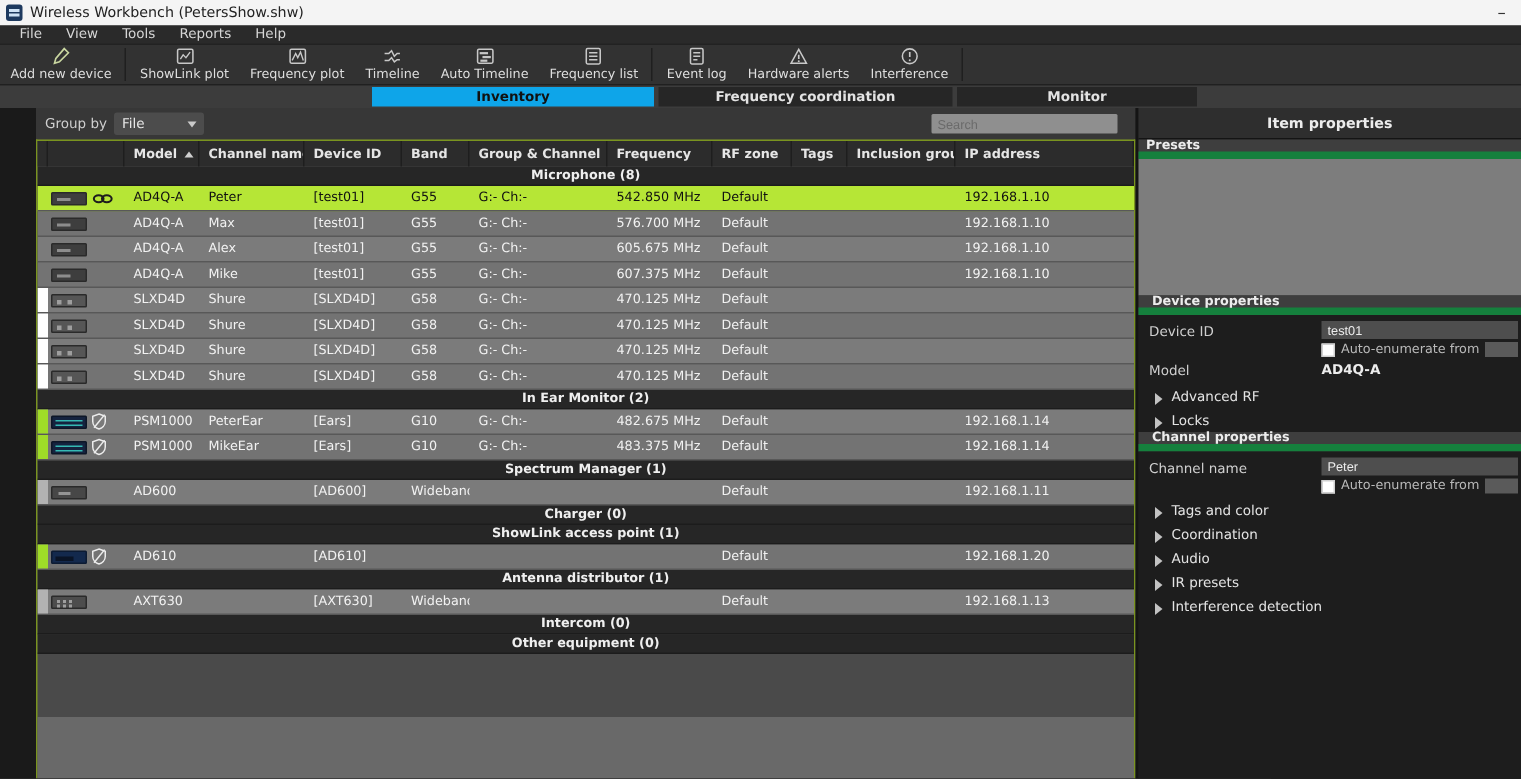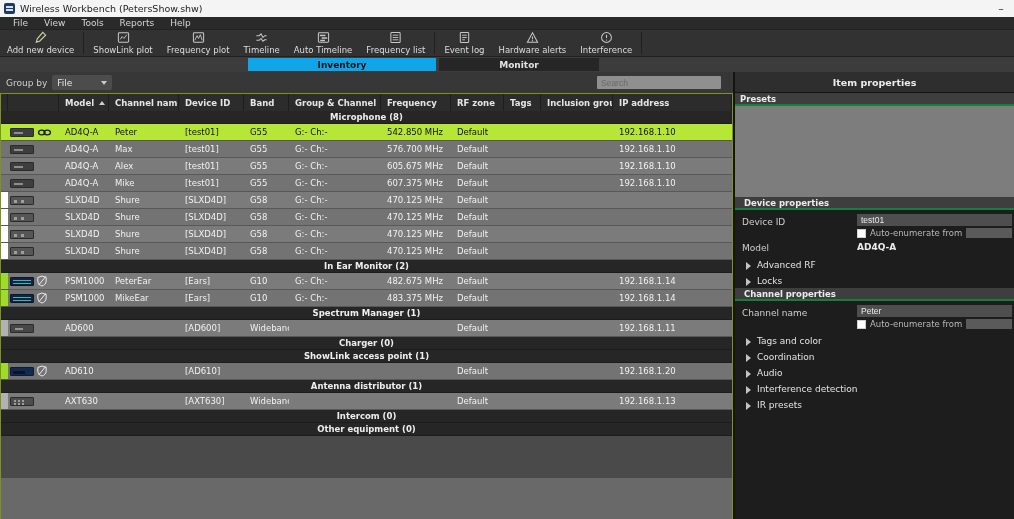--- a/index.html
+++ b/index.html
@@ -35,21 +35,21 @@
 
   
   .tabbar { height:15px; background:#3c3c3c; display:flex; flex:0 0 auto; }
   .tab-spacer { width:248px; flex:0 0 auto; }
   .tab { height:13px; margin-top:1px; display:flex; align-items:center; justify-content:center;
     font-size:9px; font-weight:bold; color:#e3e3e3; background:#262626; margin-right:3px; }
   .tab.active { background:#0ea5e9; color:#111; }
   .tab-inv { width:188px; } .tab-fc { width:196px; } .tab-mon { width:160px; }
 
   
-  .content { flex:1 1 auto; display:flex; min-height:0; }
+  .content { flex:1 1 auto; display:flex; min-height:0;margin-left:24px; }
   .left-col { width:733px; flex:0 0 auto; display:flex; flex-direction:column; background:#333; }
   .divider { width:2px; background:#141414; flex:0 0 auto; }
   .right-col { flex:1 1 auto; background:#1d1d1d; display:flex; flex-direction:column; }
 
   
   .filter-row { height:21px; background:#373737; display:flex; align-items:center;
     padding:0 12px 0 6px; flex:0 0 auto; }
   .groupby-label { font-size:9px; color:#cfcfcf; margin-right:5px; }
   .dropdown { width:60px; height:15px; background:#4c4c4c; border-radius:2px; display:flex;
     align-items:center; padding:0 5px; }
@@ -100,21 +100,21 @@
   .d-axt { background:#4d4d4d; }
   .d-axt::after { content:""; position:absolute; left:3px; top:2px; width:2px; height:2px; background:#9e9e9e;
     box-shadow:4px 0 0 #9e9e9e, 8px 0 0 #9e9e9e, 0 3px 0 #9e9e9e, 4px 3px 0 #9e9e9e, 8px 3px 0 #9e9e9e; }
   .badge { display:flex; align-items:center; }
   .filler { flex:1 1 auto; background:#696969; }
 
   
   .panel-title { height:21px; background:#2e2e2e; border-bottom:1px solid #141414; display:flex;
     align-items:center; justify-content:center; font-size:9.5px; font-weight:bold; color:#ececec; flex:0 0 auto; }
   .section-bar { height:13px; background:#3e3e3e; display:flex; align-items:center; padding-left:5px;
-    font-size:8.5px; font-weight:bold; color:#ececec; flex:0 0 auto; border-bottom:2px solid #15803d; }
+    font-size:8.5px; font-weight:bold; color:#ececec; flex:0 0 auto; border-bottom:5px solid #15803d; }
   .section-bar.indent { padding-left:9px; }
   .presets-area { height:91px; background:#7d7d7d; flex:0 0 auto; }
   .prop-body { background:#1d1d1d; padding:3px 0 2px; }
   .prop-row { display:flex; padding:1px 0; }
   .prop-label { width:122px; flex:0 0 auto; font-size:9px; color:#cfcfcf; padding:3px 0 0 7px; }
   .prop-field { flex:1 1 auto; padding-right:2px; }
   .text-input { width:100%; height:12px; background:#4e4e4e; border:none; font-size:8.5px;
     color:#ececec; padding:0 4px; display:block; }
   .auto-row { display:flex; align-items:center; gap:4px; margin-top:2px; }
   .checkbox { width:9px; height:9px; background:#ffffff; border:1px solid #d0d0d0; flex:0 0 auto; }
@@ -240,20 +240,21 @@
         </span>
         <span class="tb-label">Interference</span>
       </div>
     </div>
     <div class="tb-sep"></div>
   </div>
 
   <div class="tabbar">
     <div class="tab-spacer"></div>
     <div class="tab tab-inv active">Inventory</div>
+    <div class="tab tab-fc">Frequency coordination</div>
     <div class="tab tab-mon">Monitor</div>
   </div>
 
   <div class="content">
     <div class="left-col">
 
       <div class="filter-row">
         <span class="groupby-label">Group by</span>
         <div class="dropdown">
           <span class="val">File</span>
@@ -607,23 +608,23 @@
         <div class="collapse-row">
           <span class="caret-right"></span>
           <span class="collapse-label">Coordination</span>
         </div>
         <div class="collapse-row">
           <span class="caret-right"></span>
           <span class="collapse-label">Audio</span>
         </div>
         <div class="collapse-row">
           <span class="caret-right"></span>
-          <span class="collapse-label">Interference detection</span>
+          <span class="collapse-label">IR presets</span>
         </div>
         <div class="collapse-row">
           <span class="caret-right"></span>
-          <span class="collapse-label">IR presets</span>
+          <span class="collapse-label">Interference detection</span>
         </div>
       </div>
       <div class="panel-rest"></div>
     </div>
   </div>
 </div>
 
 </body></html>

